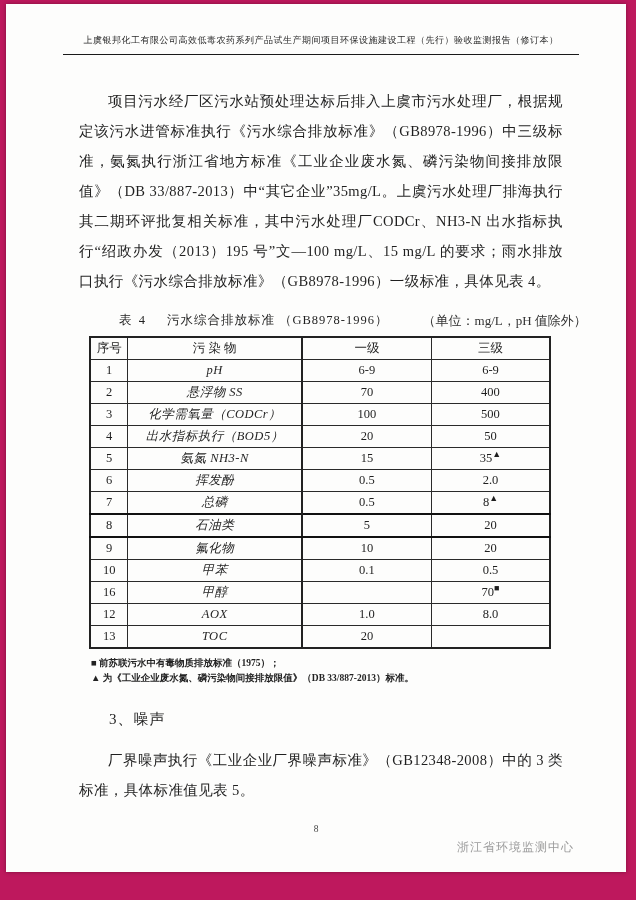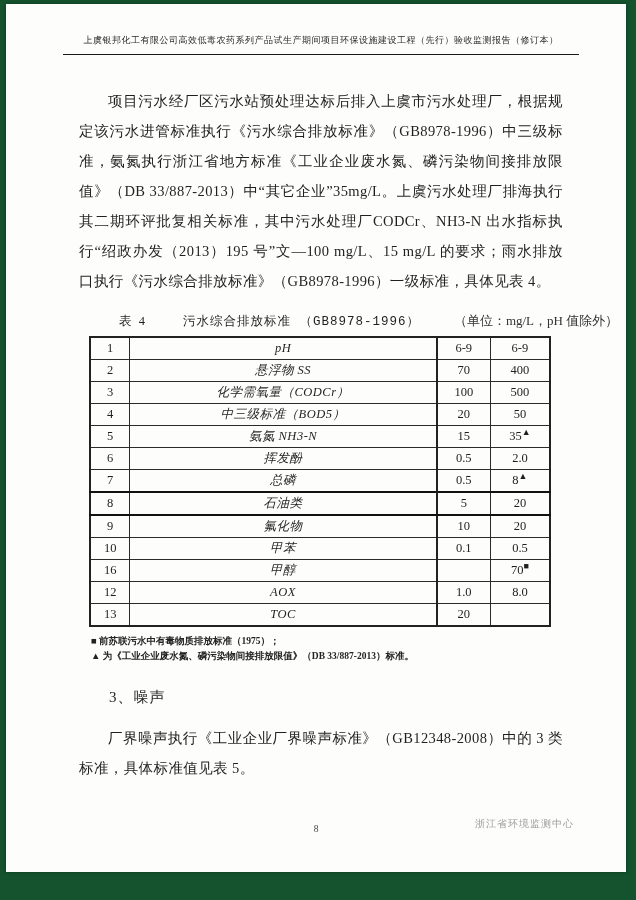--- a/index.html
+++ b/index.html
@@ -3,21 +3,21 @@
 <meta charset="utf-8">
 <style>
   html,body{margin:0;padding:0;}
   body{
     background:#9e9e9e;
     font-family:"Liberation Serif","DejaVu Serif",serif;
   }
   .screenshot{
     position:relative;
     width:636px;height:900px;
-    background:#14532d;
+    background:#be185d;
     overflow:hidden;
   }
   .page{
     position:absolute;
     left:6px;top:4px;
     width:620px;height:868px;
     background:#fdfdfc;
     color:#1f1f1f;
     box-shadow:0 0 4px rgba(0,0,0,.35);
   }
@@ -46,26 +46,26 @@
   .para{
     font-size:14.5px;
     line-height:30px;
     text-align:justify;
     text-indent:2em;
     letter-spacing:.4px;
     margin:16px;
   }
   .tbl-caption{
     display:flex;
-    align-items:center;
+    align-items:flex-start;
     margin:14px 0 6px 26px;
     white-space:nowrap;
   }
   .tbl-label{font-size:12.5px;margin-left:30px;letter-spacing:2px;}
-  .tbl-title{font-size:12.5px;margin-left:36px;letter-spacing:1px;font-family:Liberation Mono, monospace;}
+  .tbl-title{font-size:12.5px;margin-left:20px;letter-spacing:1px;}
   .tbl-unit{font-size:13px;margin-left:34px;color:#333;}
   table.std{
     border-collapse:collapse;
     margin-left:26px;
     width:462px;
     font-size:12.5px;
     border:2px solid #222;
   }
   table.std td{
     border:1px solid #2a2a2a;
@@ -89,22 +89,22 @@
   .noise-block{margin-top:24px;}
   .page-footer-num{
     position:absolute;
     bottom:38px;left:0;right:0;
     text-align:center;
     font-size:9.5px;
     color:#444;
   }
   .page-footer-org{
     position:absolute;
-    bottom:41px;right:52px;
-    font-size:10px;
+    bottom:16px;right:52px;
+    font-size:12px;
     letter-spacing:1px;
     color:#9b9b9b;
     filter:blur(0.4px);
     text-align:right;
   }
 </style>
 </head>
 <body>
 
 <div class="screenshot">
@@ -120,20 +120,26 @@
       <p class="para">项目污水经厂区污水站预处理达标后排入上虞市污水处理厂，根据规定该污水进管标准执行《污水综合排放标准》（GB8978-1996）中三级标准，氨氮执行浙江省地方标准《工业企业废水氮、磷污染物间接排放限值》（DB 33/887-2013）中“其它企业”35mg/L。上虞污水处理厂排海执行其二期环评批复相关标准，其中污水处理厂CODCr、NH3-N 出水指标执行“绍政办发（2013）195 号”文—100 mg/L、15 mg/L 的要求；雨水排放口执行《污水综合排放标准》（GB8978-1996）一级标准，具体见表 4。</p>
 
       <div class="tbl-caption">
         <span class="tbl-label">表 4</span>
         <span class="tbl-title">污水综合排放标准 （GB8978-1996）</span>
         <span class="tbl-unit">（单位：mg/L，pH 值除外）</span>
       </div>
 
       <table class="std">
         <tbody>
+          <tr>
+            <td style="width:34px">序号</td>
+            <td style="width:176px">污  染  物</td>
+            <td class="c2-sep" style="width:132px">一级</td>
+            <td style="width:120px">三级</td>
+          </tr>
 
           <tr>
             <td>1</td>
             <td class="c-name">pH</td>
             <td class="c2-sep"><span>6-9</span><sup></sup></td>
             <td><span>6-9</span><sup></sup></td>
           </tr>
           <tr>
             <td>2</td>
             <td class="c-name">悬浮物 SS</td>
@@ -141,21 +147,21 @@
             <td><span>400</span><sup></sup></td>
           </tr>
           <tr>
             <td>3</td>
             <td class="c-name">化学需氧量（CODCr）</td>
             <td class="c2-sep"><span>100</span><sup></sup></td>
             <td><span>500</span><sup></sup></td>
           </tr>
           <tr>
             <td>4</td>
-            <td class="c-name">中三级标准（BOD5）</td>
+            <td class="c-name">出水指标执行（BOD5）</td>
             <td class="c2-sep"><span>20</span><sup></sup></td>
             <td><span>50</span><sup></sup></td>
           </tr>
           <tr>
             <td>5</td>
             <td class="c-name">氨氮 NH3-N</td>
             <td class="c2-sep"><span>15</span><sup></sup></td>
             <td><span>35</span><sup>▲</sup></td>
           </tr>
           <tr>

